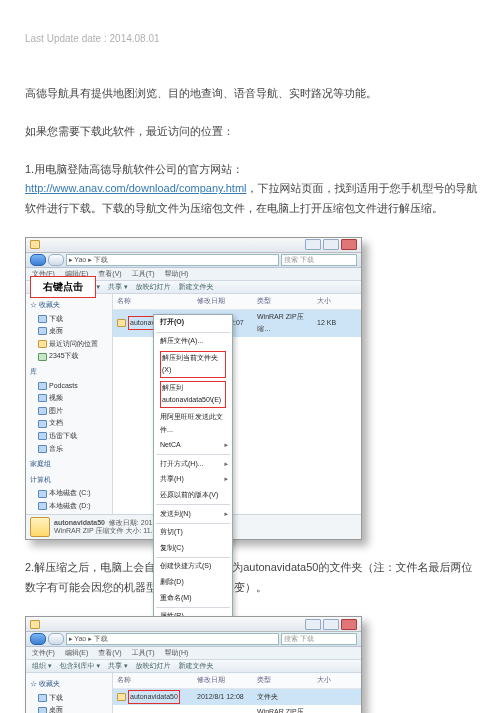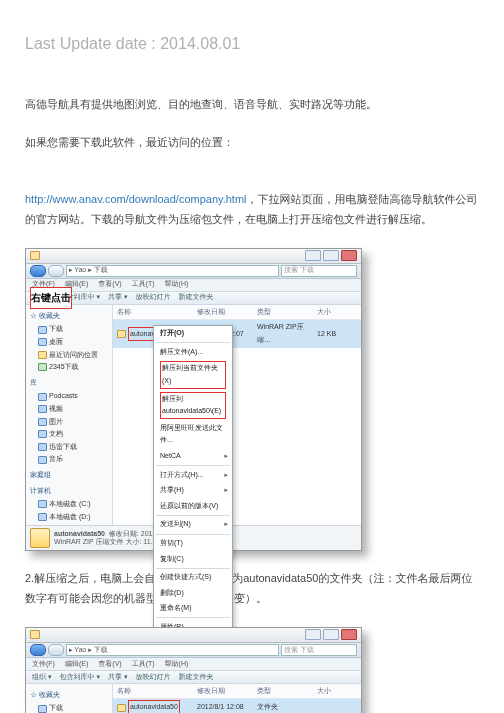--- a/index.html
+++ b/index.html
@@ -8,25 +8,25 @@
     color: #444;
     margin: 0;
     padding: 30px 25px;
     width: 504px;
     box-sizing: border-box;
     background: #fff;
     line-height: 1.8;
   }
   .meta {
     color: #b0b0b0;
-    font-size: 16px;
+    font-size: 10px;
     margin-bottom: 36px;
   }
   p { margin: 9px 0 18px 0; }
-  a.link { color: #337ab7; word-break: break-all; }
+  a.link { color: #337ab7; text-decoration: underline; word-break: break-all; }
   .shot {
     border: 1px solid #999;
     background: #ececec;
     width: 335px;
     font-size: 7px;
     box-shadow: 6px 6px 8px rgba(0,0,0,.3);
     margin: 6px 0 18px 0;
     position: relative;
   }
   .titlebar {
@@ -63,21 +63,21 @@
   .ico.green{background:#c5e7c5;border-color:#5b9a5b;}
   .main{flex:1;position:relative;background:#fff;}
   .headerrow{display:flex;border-bottom:1px solid #e3e7eb;padding:1px 4px;color:#668;background:#f9fbfc;}
   .headerrow span:nth-child(1){flex:0 0 80px;}
   .row{display:flex;padding:1px 4px;color:#333;align-items:center;}
   .row .cell1{flex:0 0 80px;display:flex;align-items:center;gap:2px;}
   .row.sel{background:#cde4f7;}
   .redbox{border:1.5px solid #e03030;display:inline-block;padding:0 1px;}
   .red-callout{
     position:absolute;background:#fff;border:1.5px solid #e03030;
-    font-size:10px;font-weight:bold;color:#000;padding:1px 0;
+    font-size:10px;font-weight:bold;color:#000;padding:1px 12px;
   }
   .context{
     position:absolute;background:#fff;border:1px solid #9aa;box-shadow:2px 2px 5px rgba(0,0,0,.25);
     width:78px;font-size:7px;
   }
   .context .citem{padding:1.5px 6px;color:#222;position:relative;}
   .context .sep{height:1px;background:#d5dae0;margin:1px 2px;}
   .context .arrow::after{content:"▸";position:absolute;right:4px;color:#666;}
   .statusbar{background:#f2f5f8;border-top:1px solid #cdd6de;height:24px;display:flex;align-items:center;padding:0 4px;gap:4px;}
   .statusbar .big-ico{width:18px;height:18px;background:#ffe3a1;border:1px solid #c49a3a;border-radius:2px;}
@@ -86,22 +86,22 @@
 </style>
 </head>
 <body>
 
 <div class="meta">Last Update date : 2014.08.01</div>
 
 <p>高德导航具有提供地图浏览、目的地查询、语音导航、实时路况等功能。</p>
 <p>如果您需要下载此软件，最近访问的位置：</p>
 
 <p>
-  <br>
-  <a class="link">http://www.anav.com/download/company.html</a><span>，下拉网站页面，用电脑登陆高德导航软件公司的官方网站。下载的导航文件为压缩包文件，在电脑上打开压缩包文件进行解压缩。</span>
+  <span>1.用电脑登陆高德导航软件公司的官方网站：</span><br>
+  <a class="link">http://www.anav.com/download/company.html</a><span>，下拉网站页面，找到适用于您手机型号的导航软件进行下载。下载的导航文件为压缩包文件，在电脑上打开压缩包文件进行解压缩。</span>
 </p>
 
 <div class="shot">
   <div class="titlebar">
     <span class="folder-ico"></span>
     <div class="win-ctrl">
         <span></span>
         <span></span>
         <span class="x"></span>
       </div>

